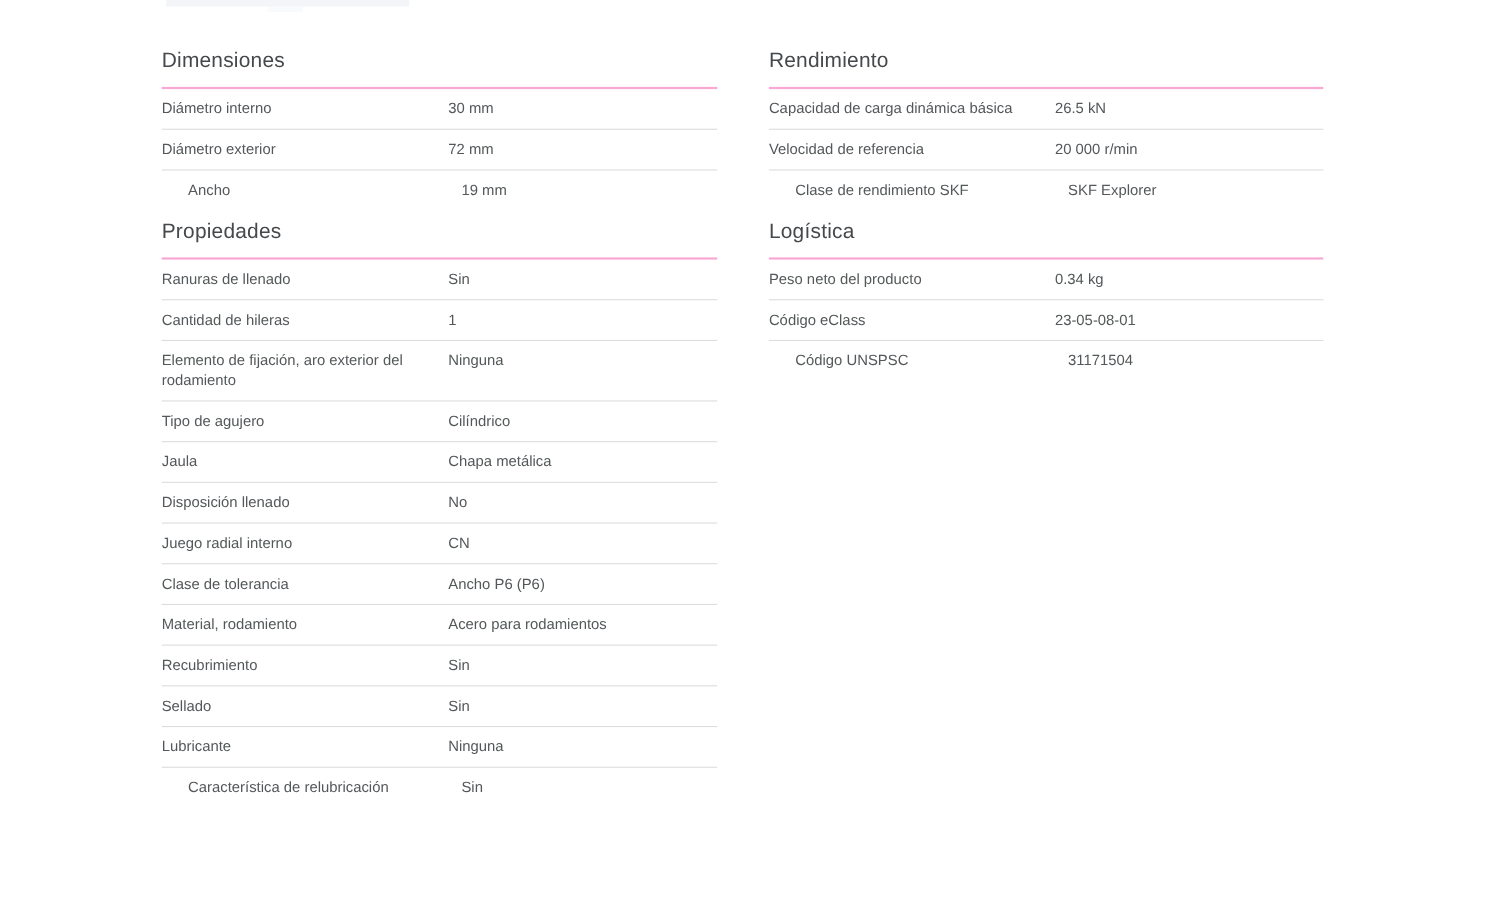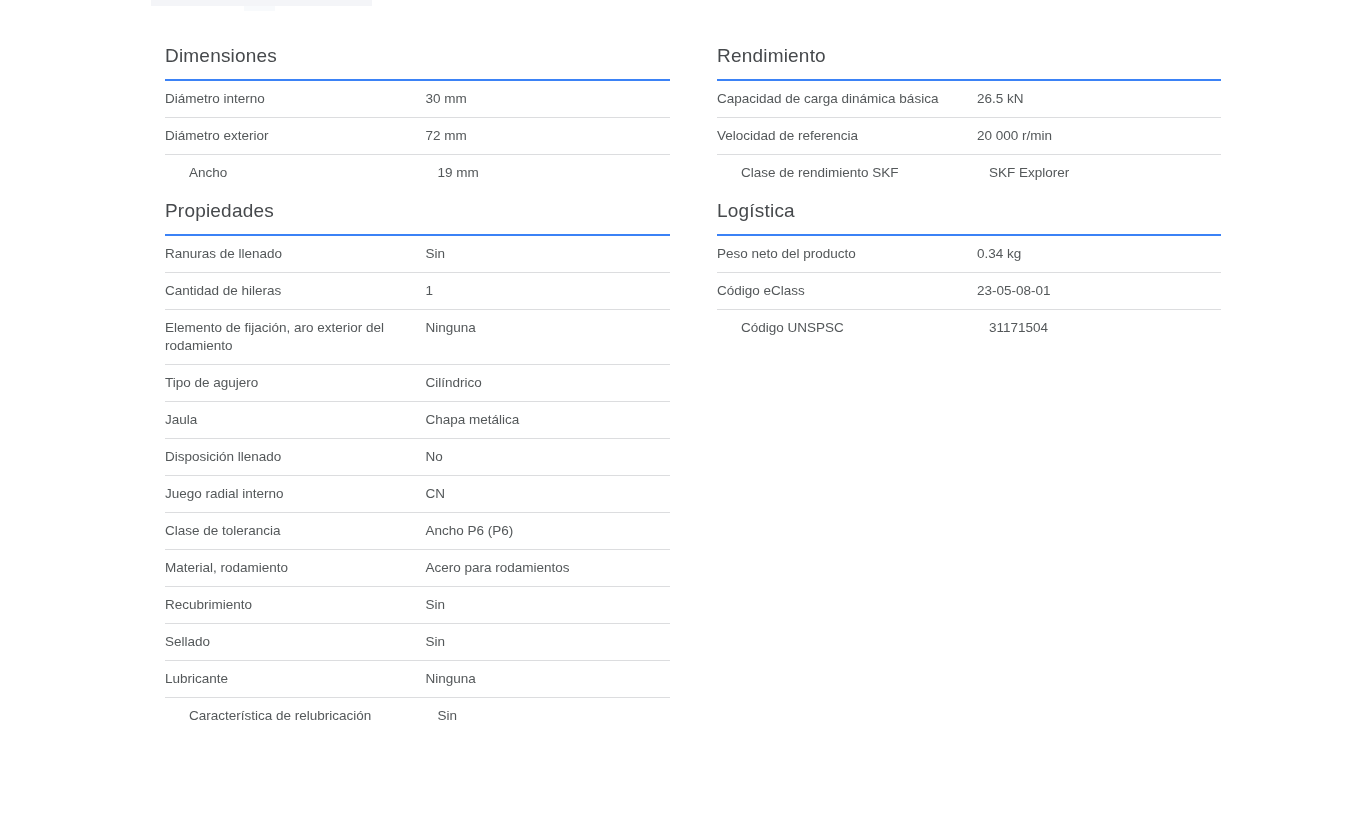--- a/index.html
+++ b/index.html
@@ -26,39 +26,39 @@
   .remnant-tab {
     position: absolute;
     left: 93px;
     top: 6px;
     width: 31px;
     height: 5px;
     background: #f8fafc;
   }
   .grid {
     position: absolute;
-    left: 165px;
+    left: 147px;
     top: 44px;
     width: 1056px;
     display: grid;
     grid-template-columns: 505px 504px;
     column-gap: 47px;
     row-gap: 8px;
     align-items: start;
   }
   .section h2 {
     margin: 0 0 12px 0;
     font-size: 19px;
     line-height: 23px;
     font-weight: 400;
     color: #46494c;
     letter-spacing: 0.2px;
   }
   .rows {
-    border-top: 2px solid #3b82f6;
+    border-top: 2px solid #f9a8d4;
   }
   .row {
     display: flex;
     justify-content: space-between;
     align-items: flex-start;
     gap: 16px;
     padding: 9px 0;
     border-bottom: 1px solid #dcdddf;
     font-size: 13.5px;
     line-height: 18px;

